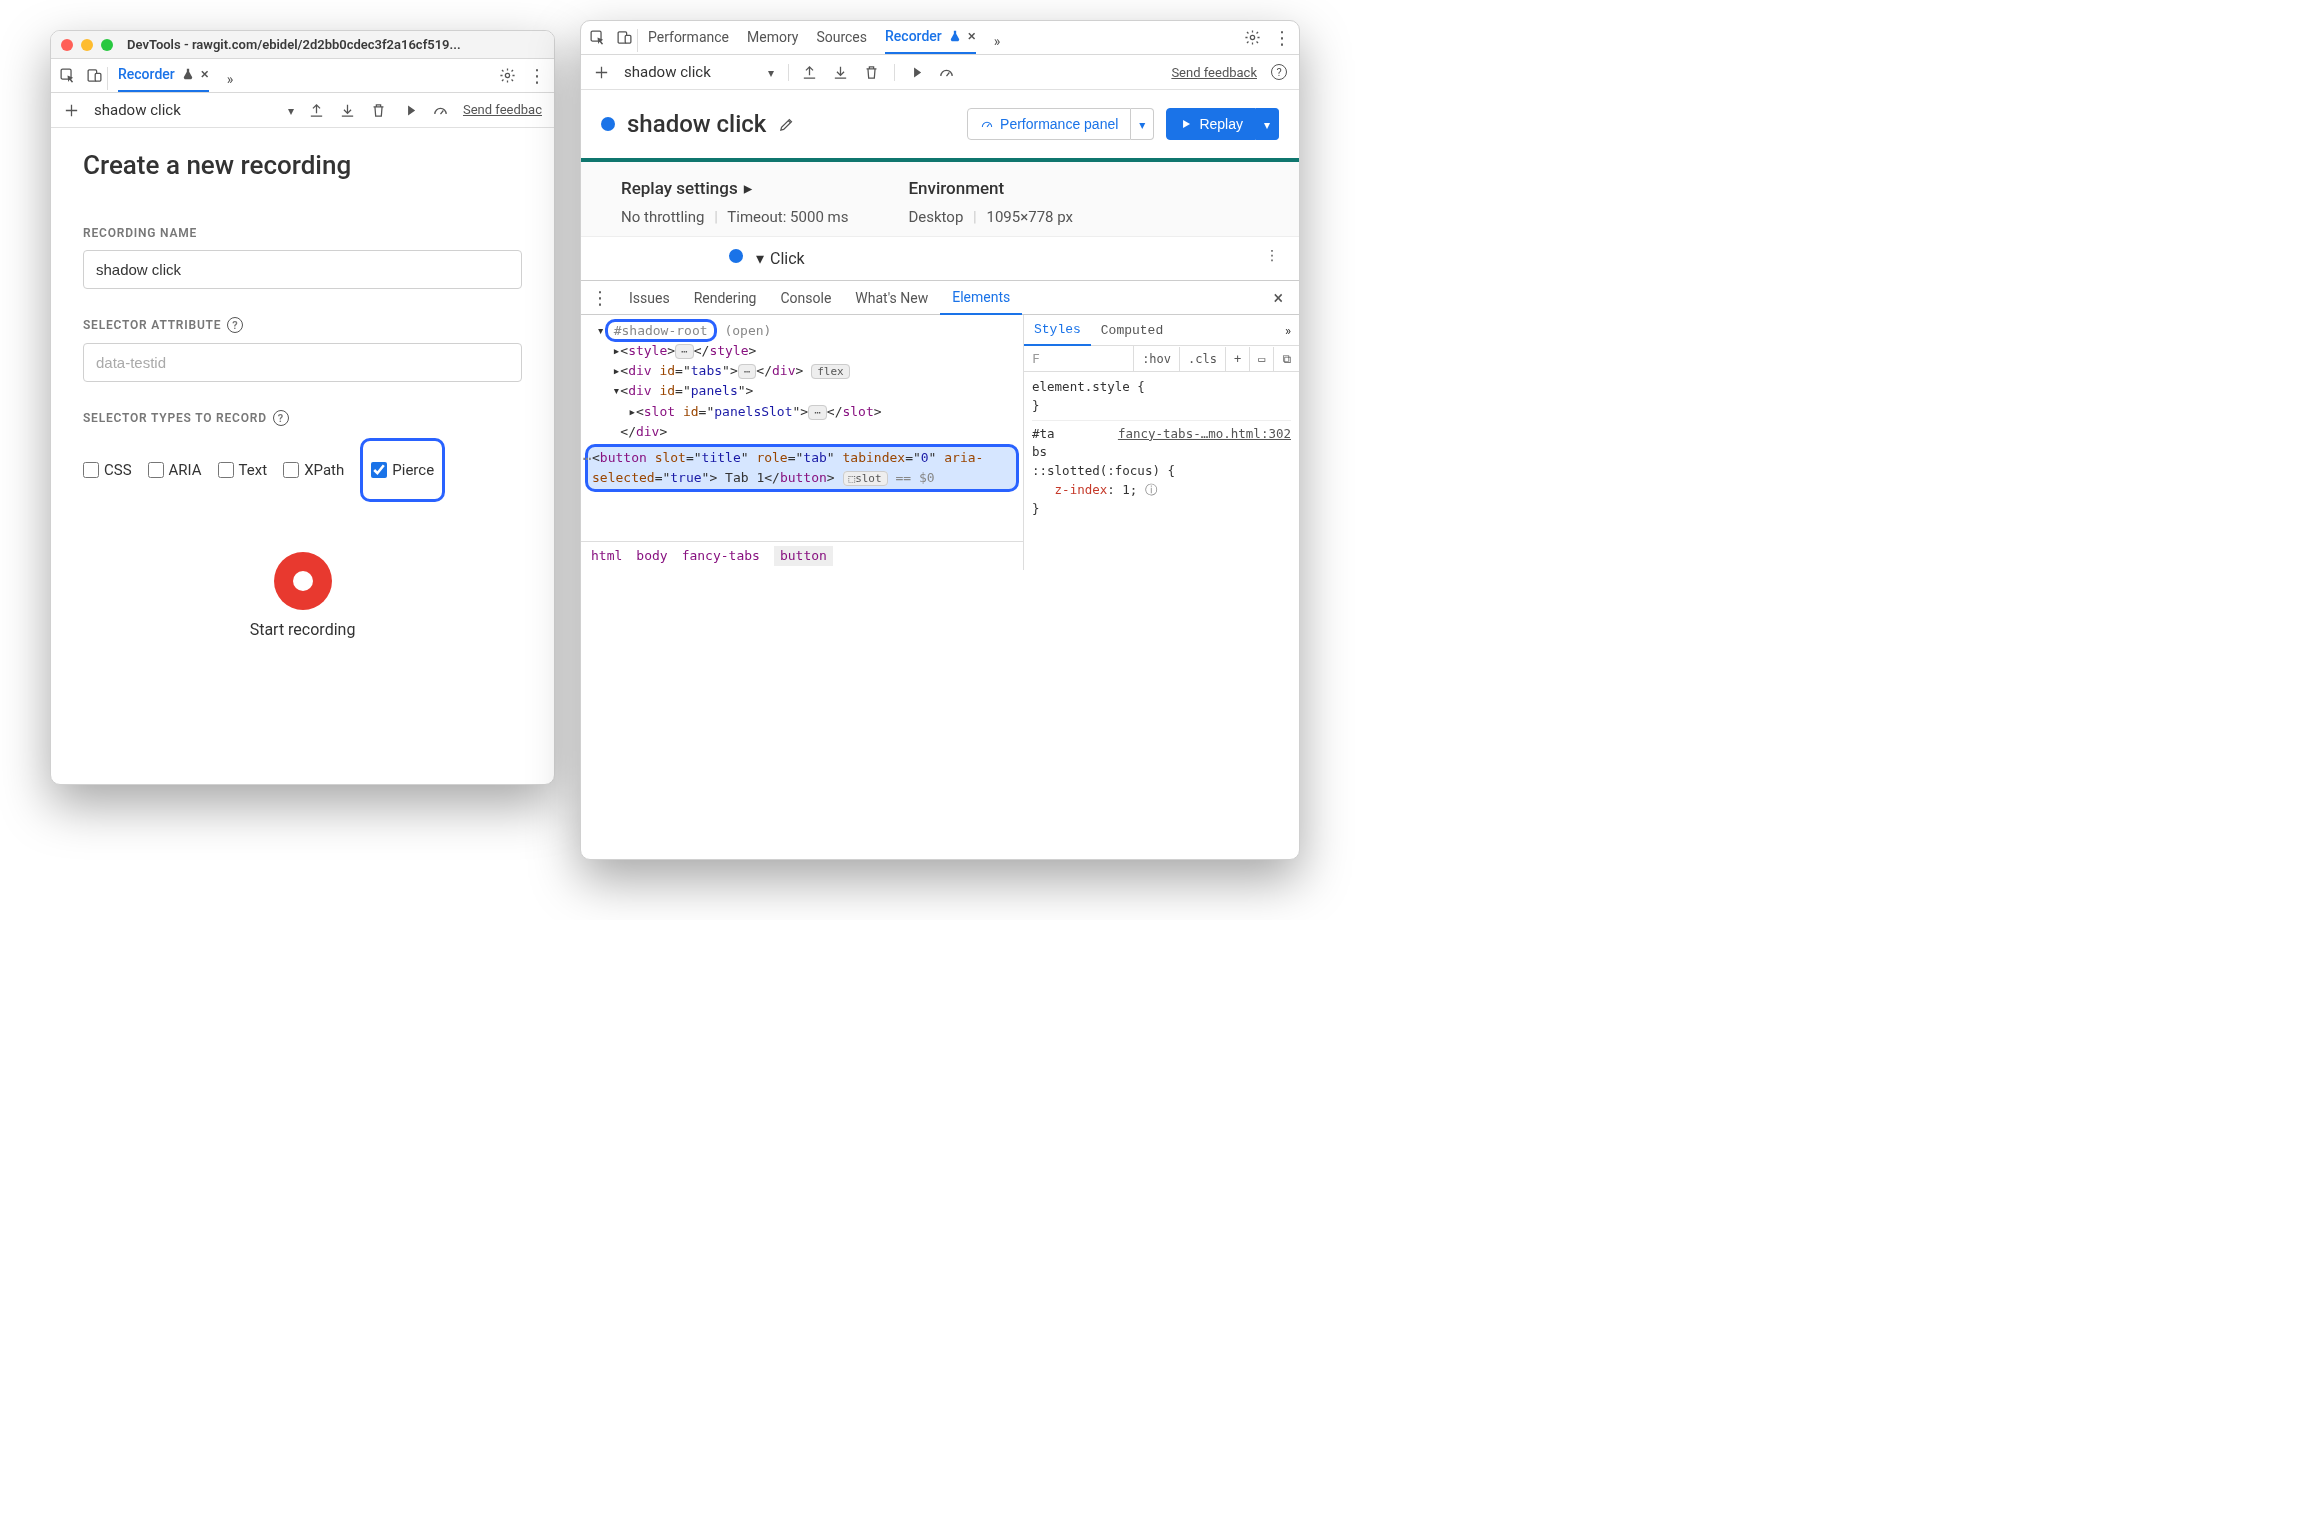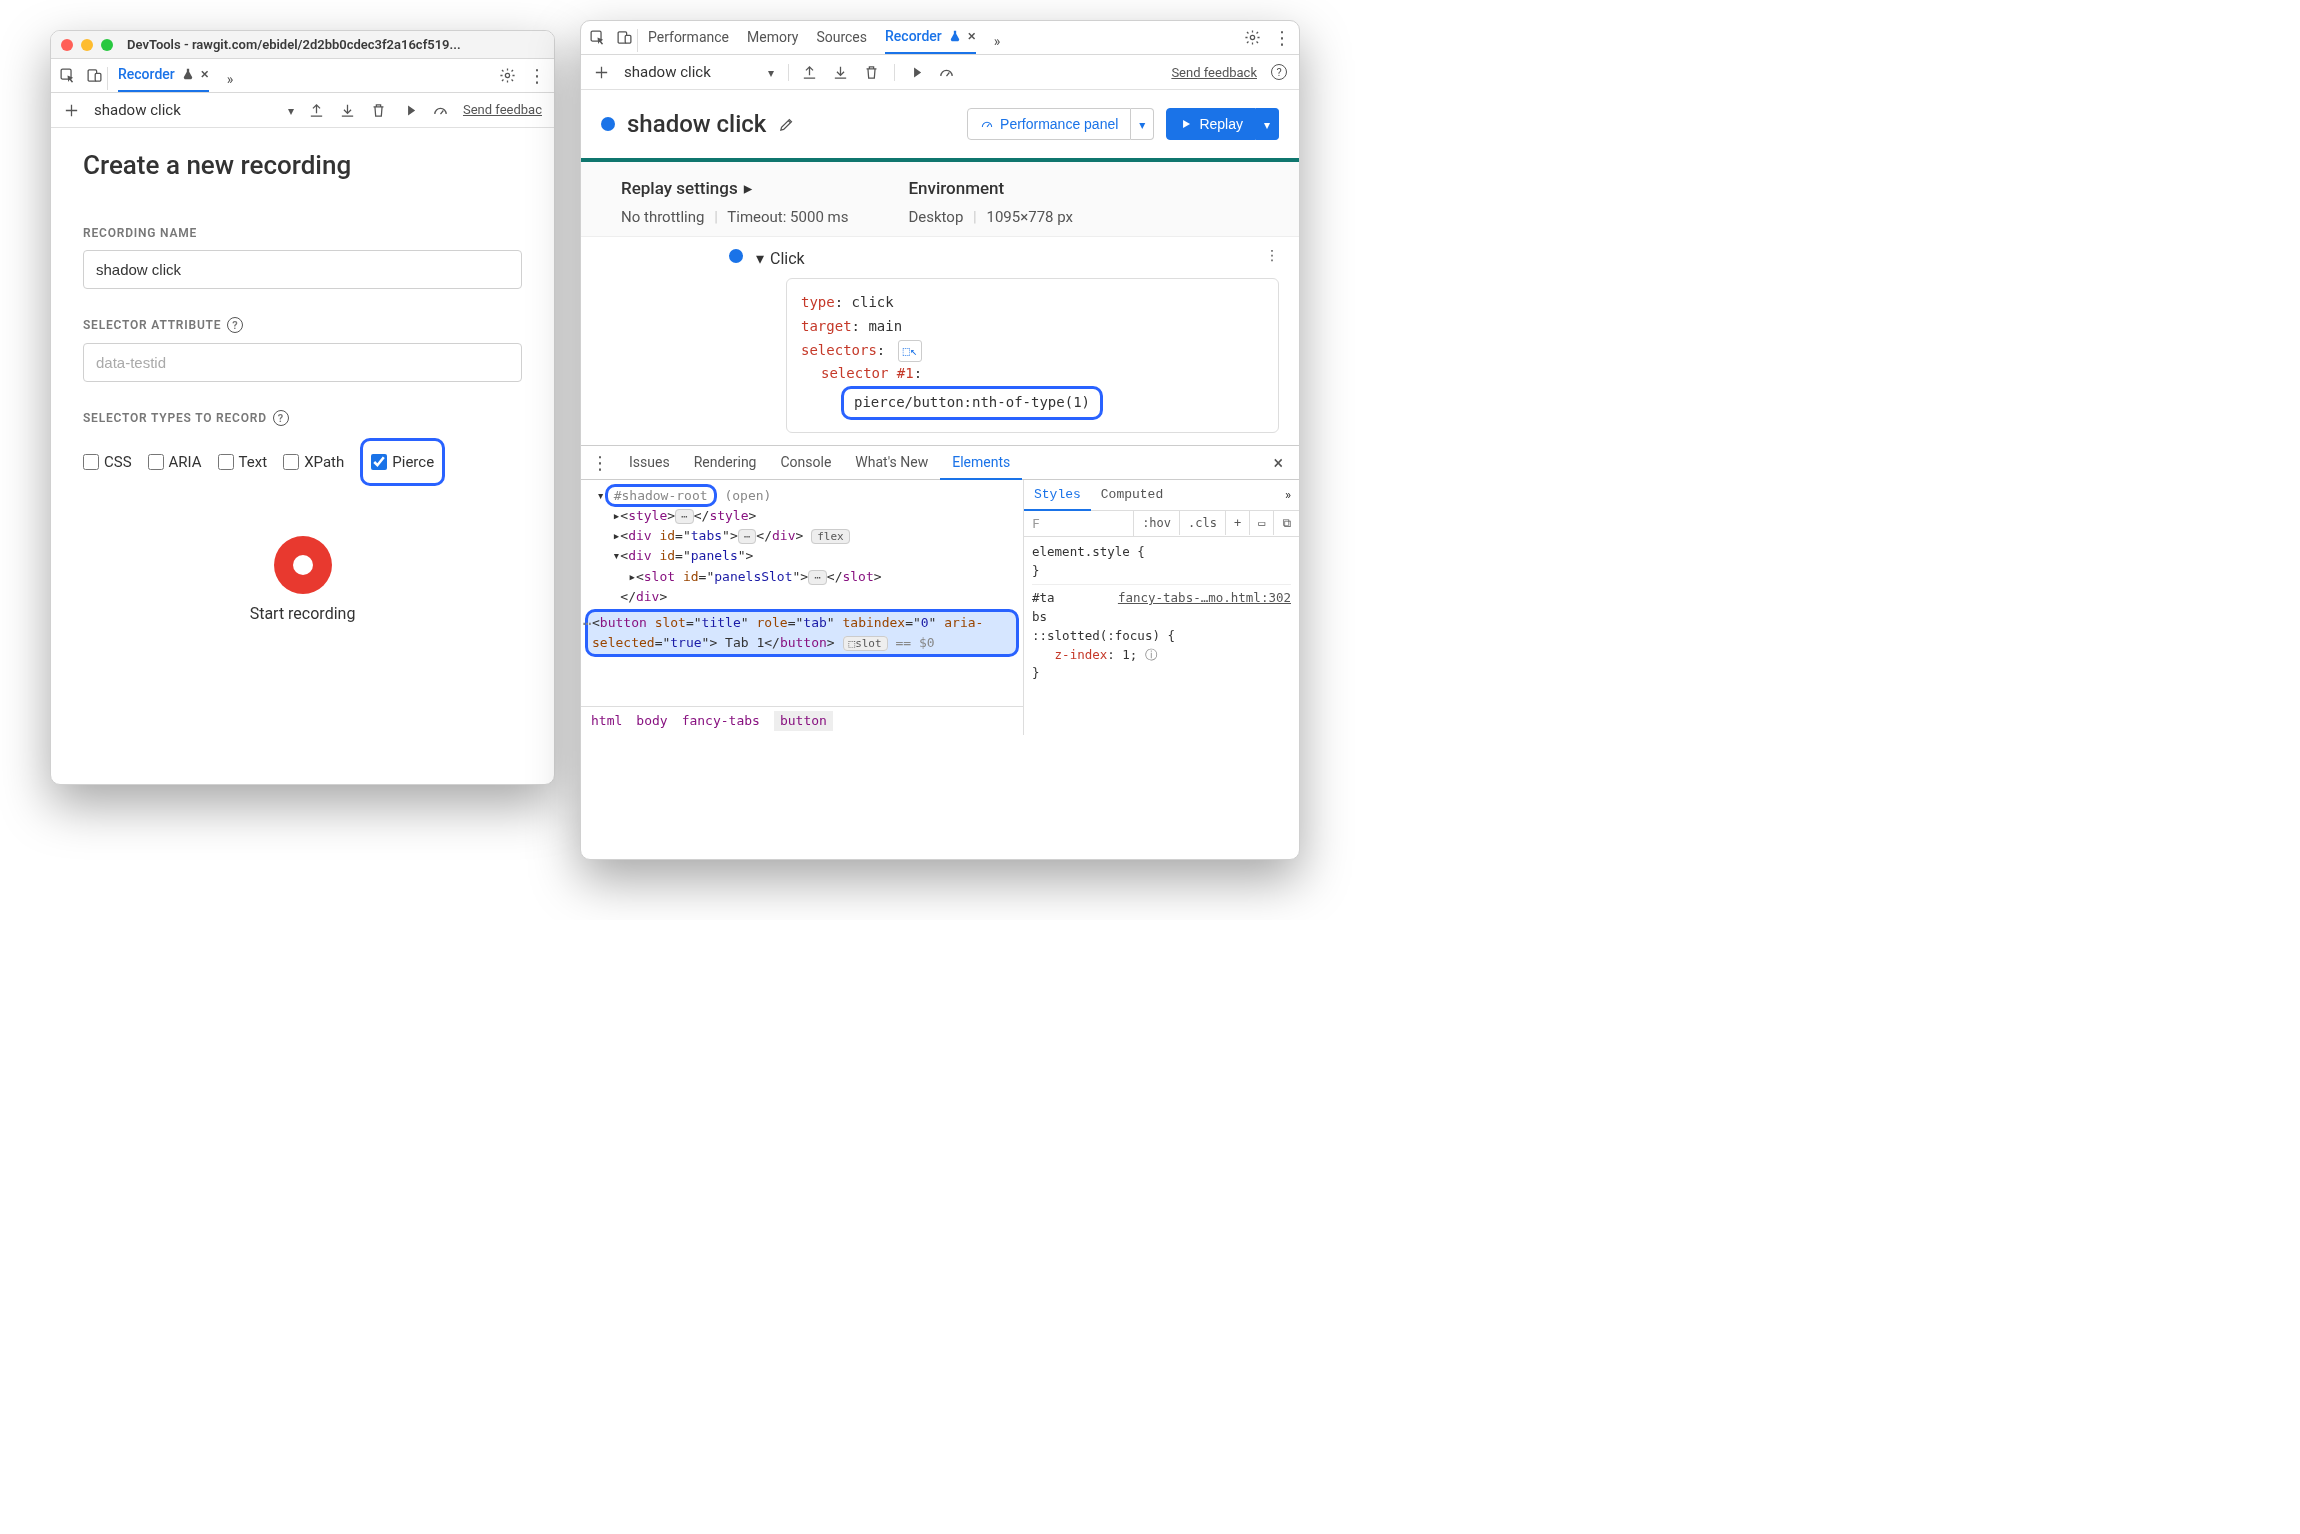--- a/index.html
+++ b/index.html
@@ -102,21 +102,21 @@
   border-radius: 4px;
   padding: 10px 12px;
   font-size: 15px;
   margin-bottom: 28px;
   color: #333;
 }
 .text-input::placeholder { color: #aaa; }
 .checkbox-row { display: flex; gap: 16px; flex-wrap: wrap; margin-top: 12px; align-items: center; }
 .cb { display: flex; align-items: center; gap: 5px; font-size: 15px; }
 .cb input { width: 16px; height: 16px; accent-color: #1a73e8; }
-.highlight-box { border: 3px solid #2962ff; border-radius: 10px; padding: 12px 8px; display: inline-flex; gap: 5px; }
+.highlight-box { border: 3px solid #2962ff; border-radius: 10px; padding: 20px 8px; display: inline-flex; gap: 5px; }
 .record-btn-wrap { text-align: center; margin-top: 50px; }
 .record-circle { width: 58px; height: 58px; border-radius: 50%; background: #e8392f; display: inline-flex; align-items: center; justify-content: center; }
 .record-circle::after { content: ""; width: 20px; height: 20px; border-radius: 50%; background: #fff; }
 .record-label { margin-top: 10px; font-size: 16px; }
 
 
 .rec-header {
   display: flex;
   align-items: center;
   padding: 18px 20px;
@@ -478,27 +478,20 @@
     </div>
   </div>
 
   <div class="step-area">
     <span class="step-line-dot"></span>
     <span class="step-more">⋮</span>
     <div class="step-title">
           <span>▾</span>
           <span>Click</span>
         </div>
-    <div class="code-box">
-      <div><span class="kw">type</span>: <span class="val">click</span></div>
-      <div><span class="kw">target</span>: <span class="val">main</span></div>
-      <div><span class="kw">selectors</span>: <span class="picker-btn">⬚↖</span></div>
-      <div style="padding-left:20px"><span class="kw">selector #1</span>:</div>
-      <div style="padding-left:40px"><span class="selector-pill">pierce/button:nth-of-type(1)</span></div>
-    </div>
   </div>
 
   <div class="drawer-tabs">
     <span class="dots">⋮</span>
     <div class="dtab">Issues</div>
     <div class="dtab">Rendering</div>
     <div class="dtab">Console</div>
     <div class="dtab">What's New</div>
     <div class="dtab active">Elements</div>
     <div class="dspacer"></div>

